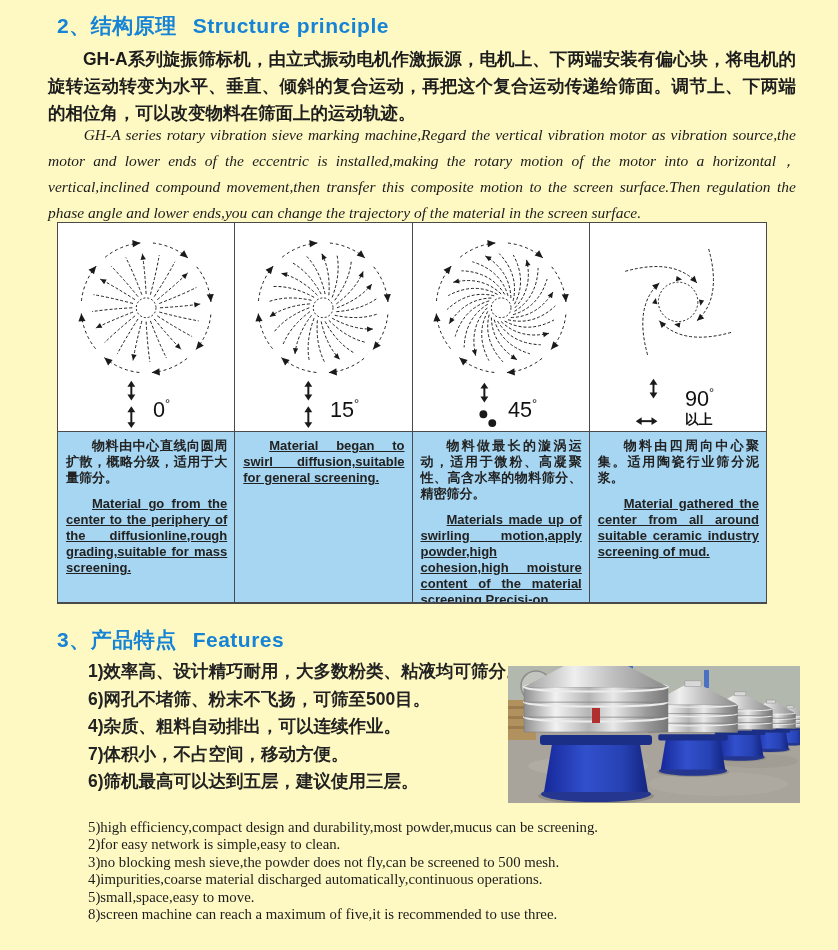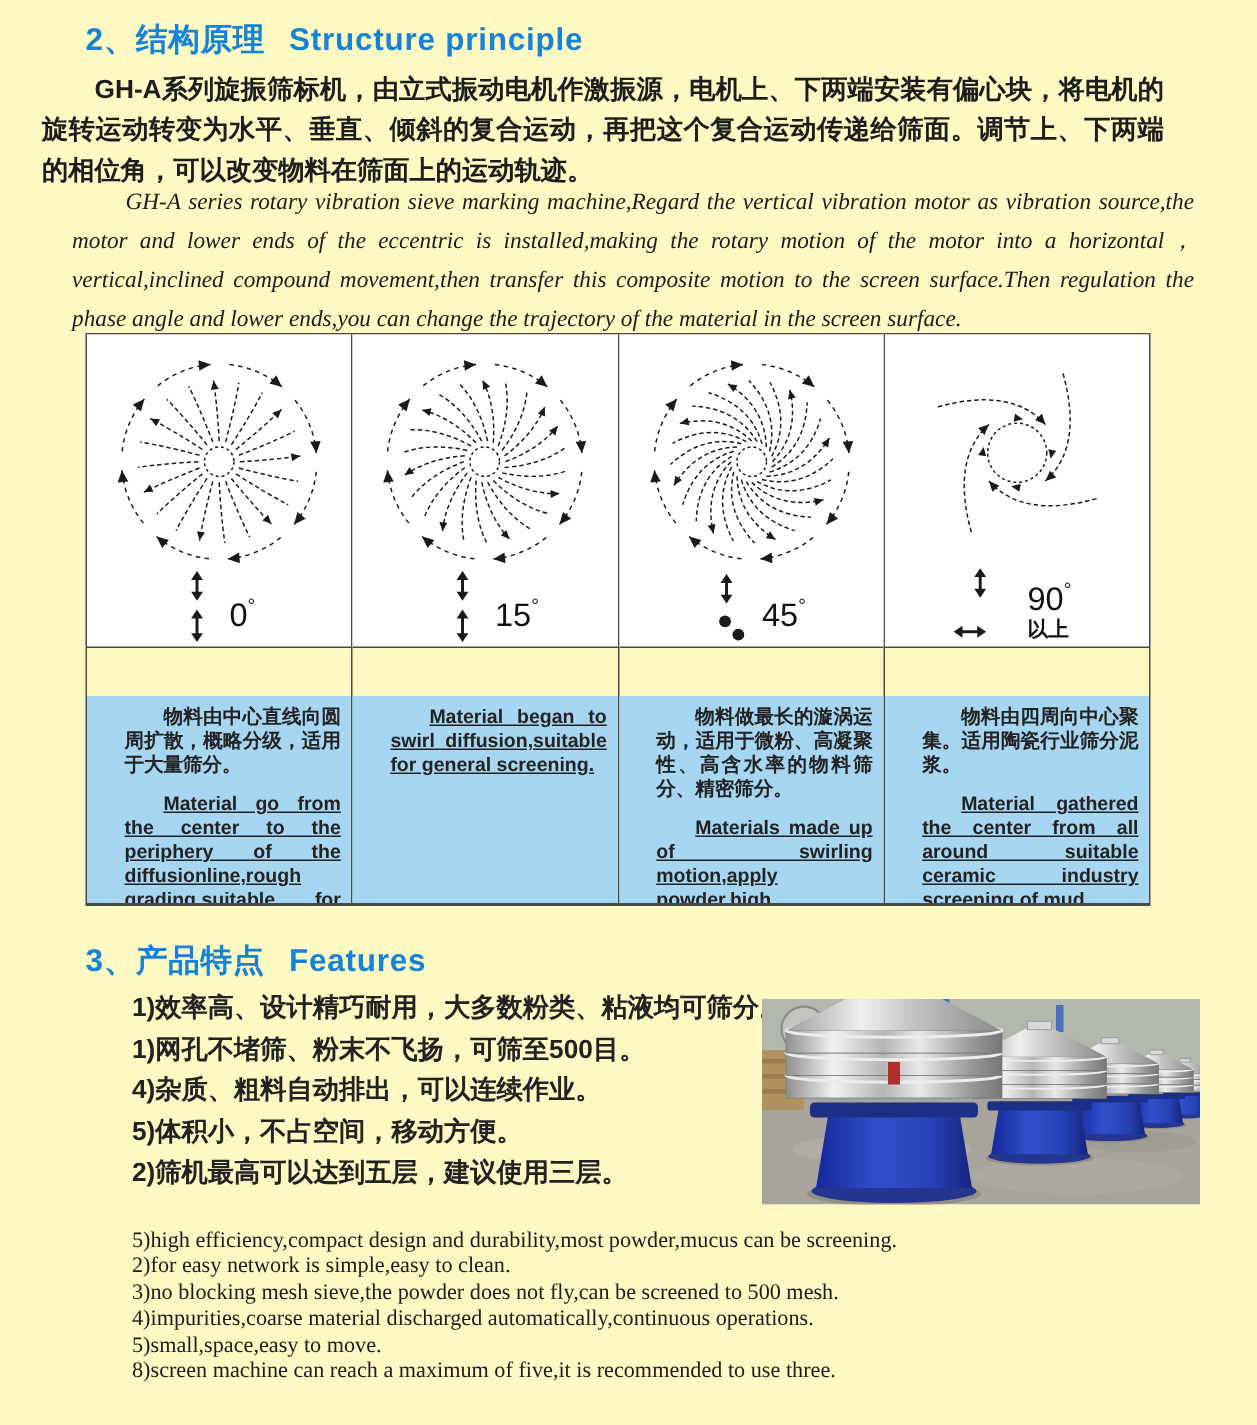--- a/index.html
+++ b/index.html
@@ -4,34 +4,34 @@
 <style>
   html,body{margin:0;padding:0;background:#ffffff;}
   #page{position:relative;width:838px;height:950px;background:#fef9c3;overflow:hidden;
         font-family:"Liberation Sans","DejaVu Sans",sans-serif;color:#1f1f1f;}
 
   .h2{position:absolute;margin:0;font-size:21px;font-weight:bold;color:#1583d6;letter-spacing:.5px;}
   .h2 .en{margin-left:16px;}
   #heading2{left:57px;top:12px;}
   #heading3{left:57px;top:626px;text-align:right;}
 
-  #para-zh{position:absolute;left:28px;top:46px;width:748px;margin:0;
+  #para-zh{position:absolute;left:48px;top:46px;width:748px;margin:0;
            font-size:17.5px;line-height:27px;font-weight:600;color:#1d1d1d;
            text-align:justify;text-indent:2em;}
   #para-en{position:absolute;left:44px;top:118px;width:748px;margin:4px;
            font-family:"Liberation Serif","DejaVu Serif",serif;
            font-size:15.5px;line-height:26px;color:#1b1b1b;text-align:justify;text-indent:2.3em;font-style:italic;}
 
   #sieve-table{position:absolute;left:57px;top:222px;width:710px;height:382px;
                display:flex;border:1px solid #4a4a4a;border-bottom-width:2px;box-sizing:border-box;}
   .tcol{flex:1 1 0;display:flex;flex-direction:column;border-right:1px solid #4a4a4a;min-width:0;}
   .tcol:last-child{border-right:none;}
   .diagram{height:209px;background:#ffffff;border-bottom:1px solid #4a4a4a;box-sizing:border-box;}
   .diagram svg{display:block;width:100%;height:100%;}
-  .desc{flex:1;background:#a6d6f2;padding:6px 7px 4px 25px;box-sizing:border-box;overflow:hidden;margin-top:32px;}
+  .desc{flex:1;background:#a6d6f2;padding:6px 7px 4px 8px;box-sizing:border-box;overflow:hidden;}
   .desc p{margin:0;text-align:justify;text-indent:2em;}
   .desc .zh{font-size:13px;line-height:16px;font-weight:700;color:#222;margin-bottom:10px;}
   .desc .en{font-size:13px;line-height:16px;font-weight:700;color:#222;text-decoration:underline;}
 
   #features-zh{position:absolute;left:88px;top:658px;width:420px;margin:0;padding:0;list-style:none;}
   #features-zh li{font-size:17.5px;line-height:27.5px;font-weight:600;color:#222;white-space:nowrap;}
 
   #photo-wrap{position:absolute;left:508px;top:666px;width:292px;height:137px;}
   #photo-wrap svg{display:block;width:100%;height:100%;}
 
@@ -269,24 +269,24 @@
         <p class="zh">物料由四周向中心聚集。适用陶瓷行业筛分泥浆。</p>
         <p class="en">Material gathered the center from all around suitable ceramic industry screening of mud.</p>
       </div>
     </div>
   </div>
 
   <h2 class="h2" id="heading3"><span>3、</span><span>产品特点</span><span class="en">Features</span></h2>
 
   <ul id="features-zh">
     <li>1)效率高、设计精巧耐用，大多数粉类、粘液均可筛分。</li>
-    <li>1)网孔不堵筛、粉末不飞扬，可筛至500目。</li>
+    <li>6)网孔不堵筛、粉末不飞扬，可筛至500目。</li>
     <li>4)杂质、粗料自动排出，可以连续作业。</li>
-    <li>5)体积小，不占空间，移动方便。</li>
-    <li>2)筛机最高可以达到五层，建议使用三层。</li>
+    <li>7)体积小，不占空间，移动方便。</li>
+    <li>6)筛机最高可以达到五层，建议使用三层。</li>
   </ul>
 
   <div id="photo-wrap">
     <svg id="photo-svg" viewBox="0 0 292 137" preserveAspectRatio="none">
     <defs>
       <linearGradient id="gMetal" x1="0" y1="0" x2="1" y2="0">
         <stop offset="0" stop-color="#8f8f8f"></stop>
             <stop offset="0.22" stop-color="#f2f2f2"></stop>
         <stop offset="0.45" stop-color="#b5b5b5"></stop>
             <stop offset="0.62" stop-color="#e9e9e9"></stop>

